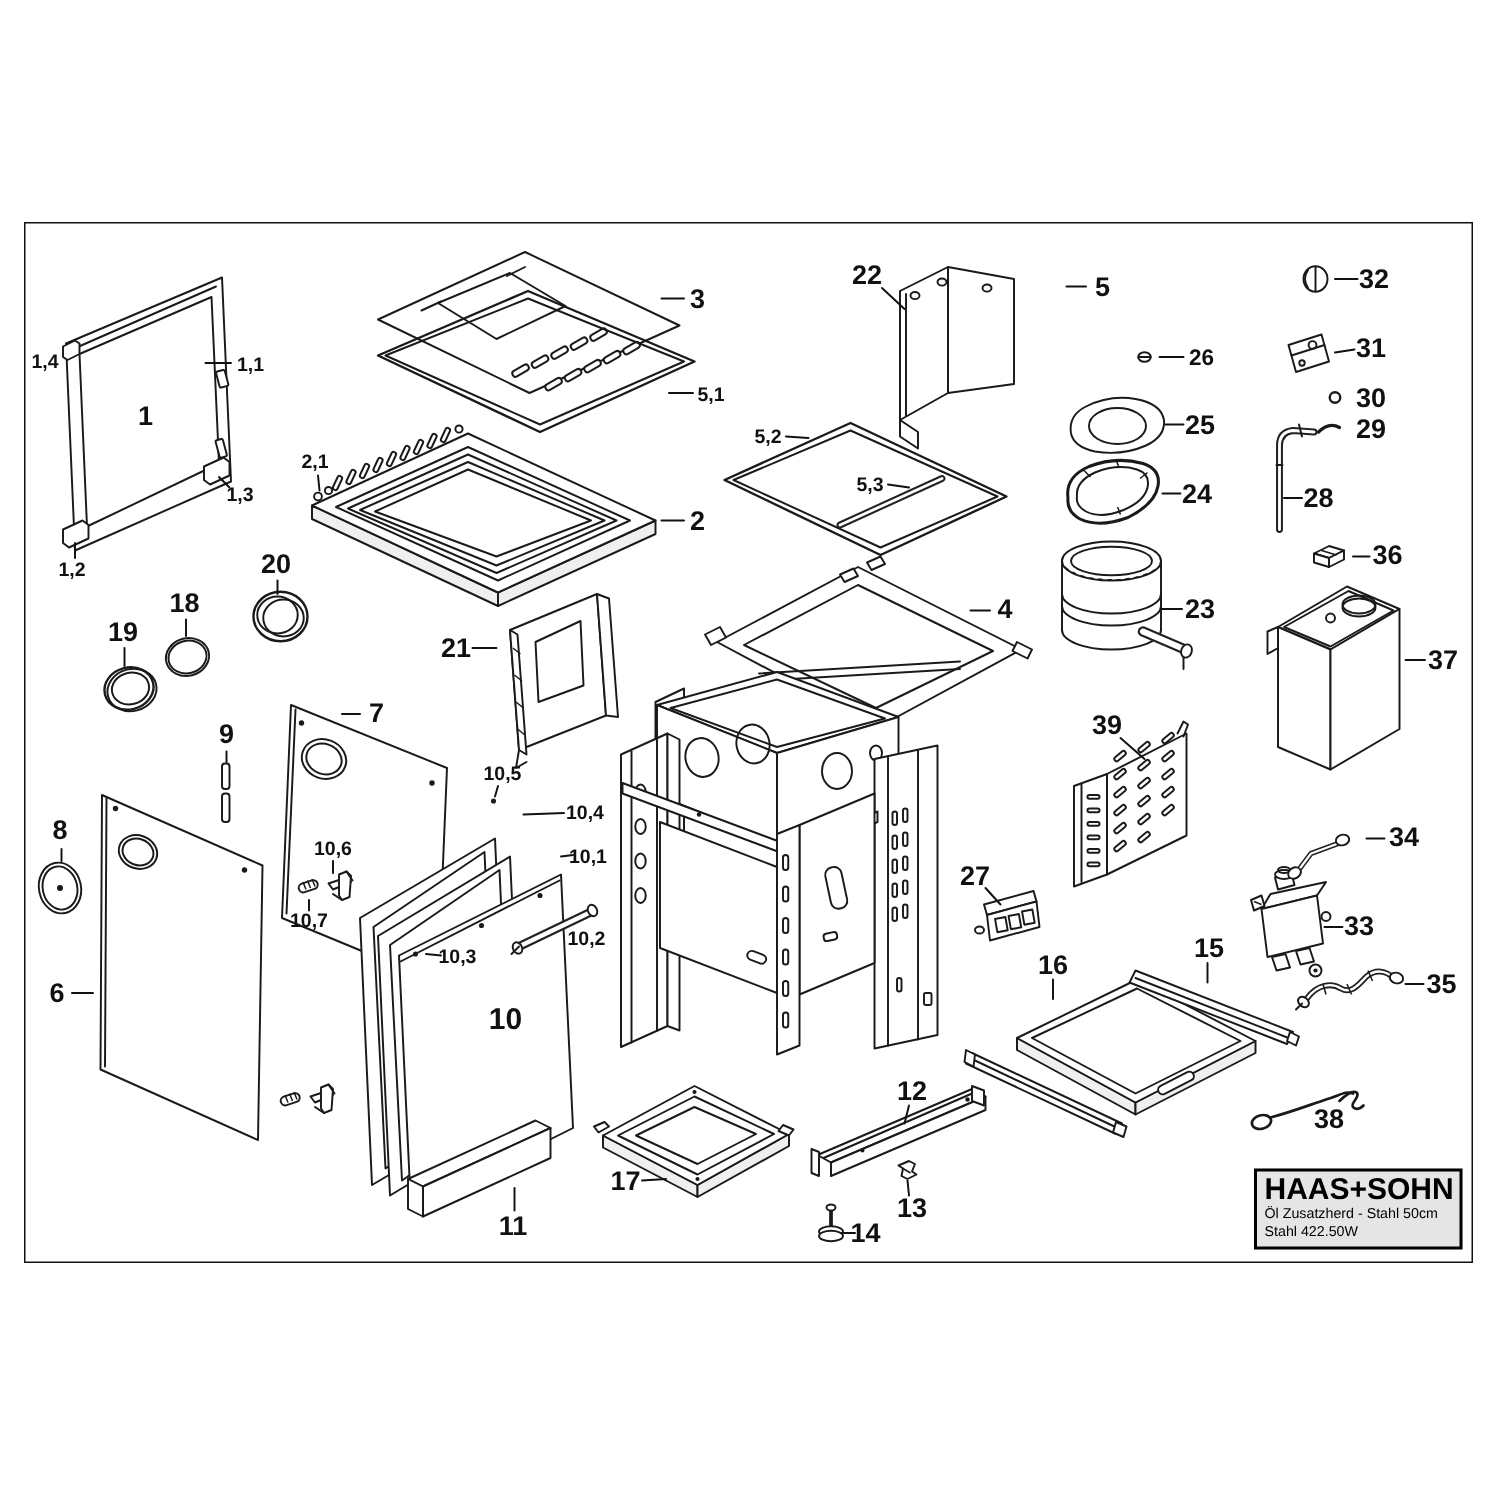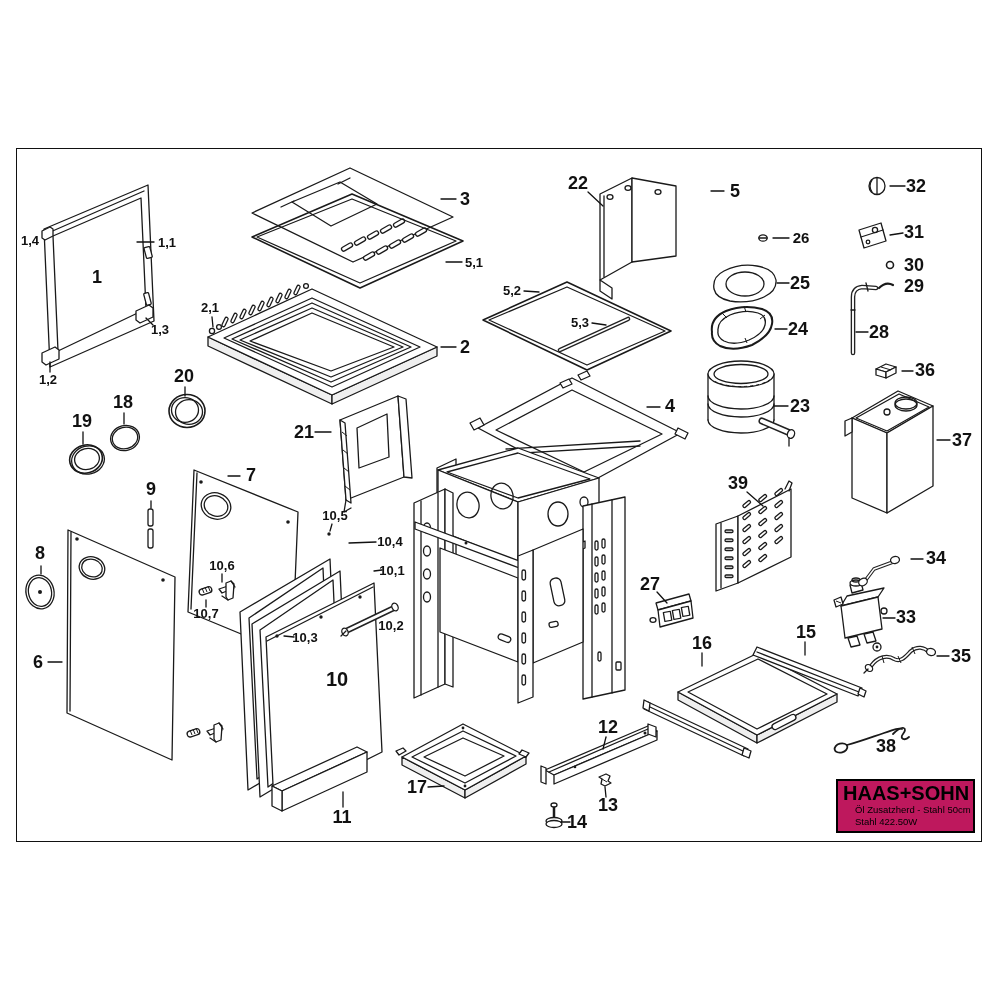--- a/index.html
+++ b/index.html
@@ -11,24 +11,24 @@
   .ln{fill:none;stroke:#1a1a1a;stroke-width:1.3;stroke-linejoin:round;stroke-linecap:round;}
   .fw{fill:#ffffff;stroke:#1a1a1a;stroke-width:1.3;stroke-linejoin:round;stroke-linecap:round;}
   .fg{fill:#efefef;stroke:#1a1a1a;stroke-width:1.3;stroke-linejoin:round;}
   .thick{fill:none;stroke:#222;stroke-width:4.6;stroke-linecap:round;stroke-linejoin:round;}
   .tube{fill:none;stroke:#fff;stroke-width:1.9;stroke-linecap:round;stroke-linejoin:round;}
   .thin{fill:none;stroke:#1a1a1a;stroke-width:1;}
   .dot{fill:#1a1a1a;stroke:none;}
   .plabel{font-family:"Liberation Sans",sans-serif;font-weight:700;fill:#111;}
   .leader{stroke:#111;stroke-width:1.3;stroke-linecap:round;}
   .brandbox{position:absolute;left:836px;top:779px;width:139px;height:54px;
-            border:2px solid #000;background:#be185d;box-sizing:border-box;
+            border:2px solid #000;background:#e5e5e5;box-sizing:border-box;
             padding:1px 4px 0 5px;overflow:hidden;}
   .brand{font-size:20px;font-weight:700;letter-spacing:0px;color:#000;line-height:22px;white-space:nowrap;}
-  .brandsub{font-size:9.5px;color:#000;line-height:12px;white-space:nowrap;margin-left:12px;}
+  .brandsub{font-size:9.5px;color:#000;line-height:12px;white-space:nowrap;}
 </style>
 </head>
 <body>
 
 <div class="stage">
   <div class="frame"></div>
 
   <svg id="art" viewBox="0 0 1000 1000" xmlns="http://www.w3.org/2000/svg">
 
     <defs>

